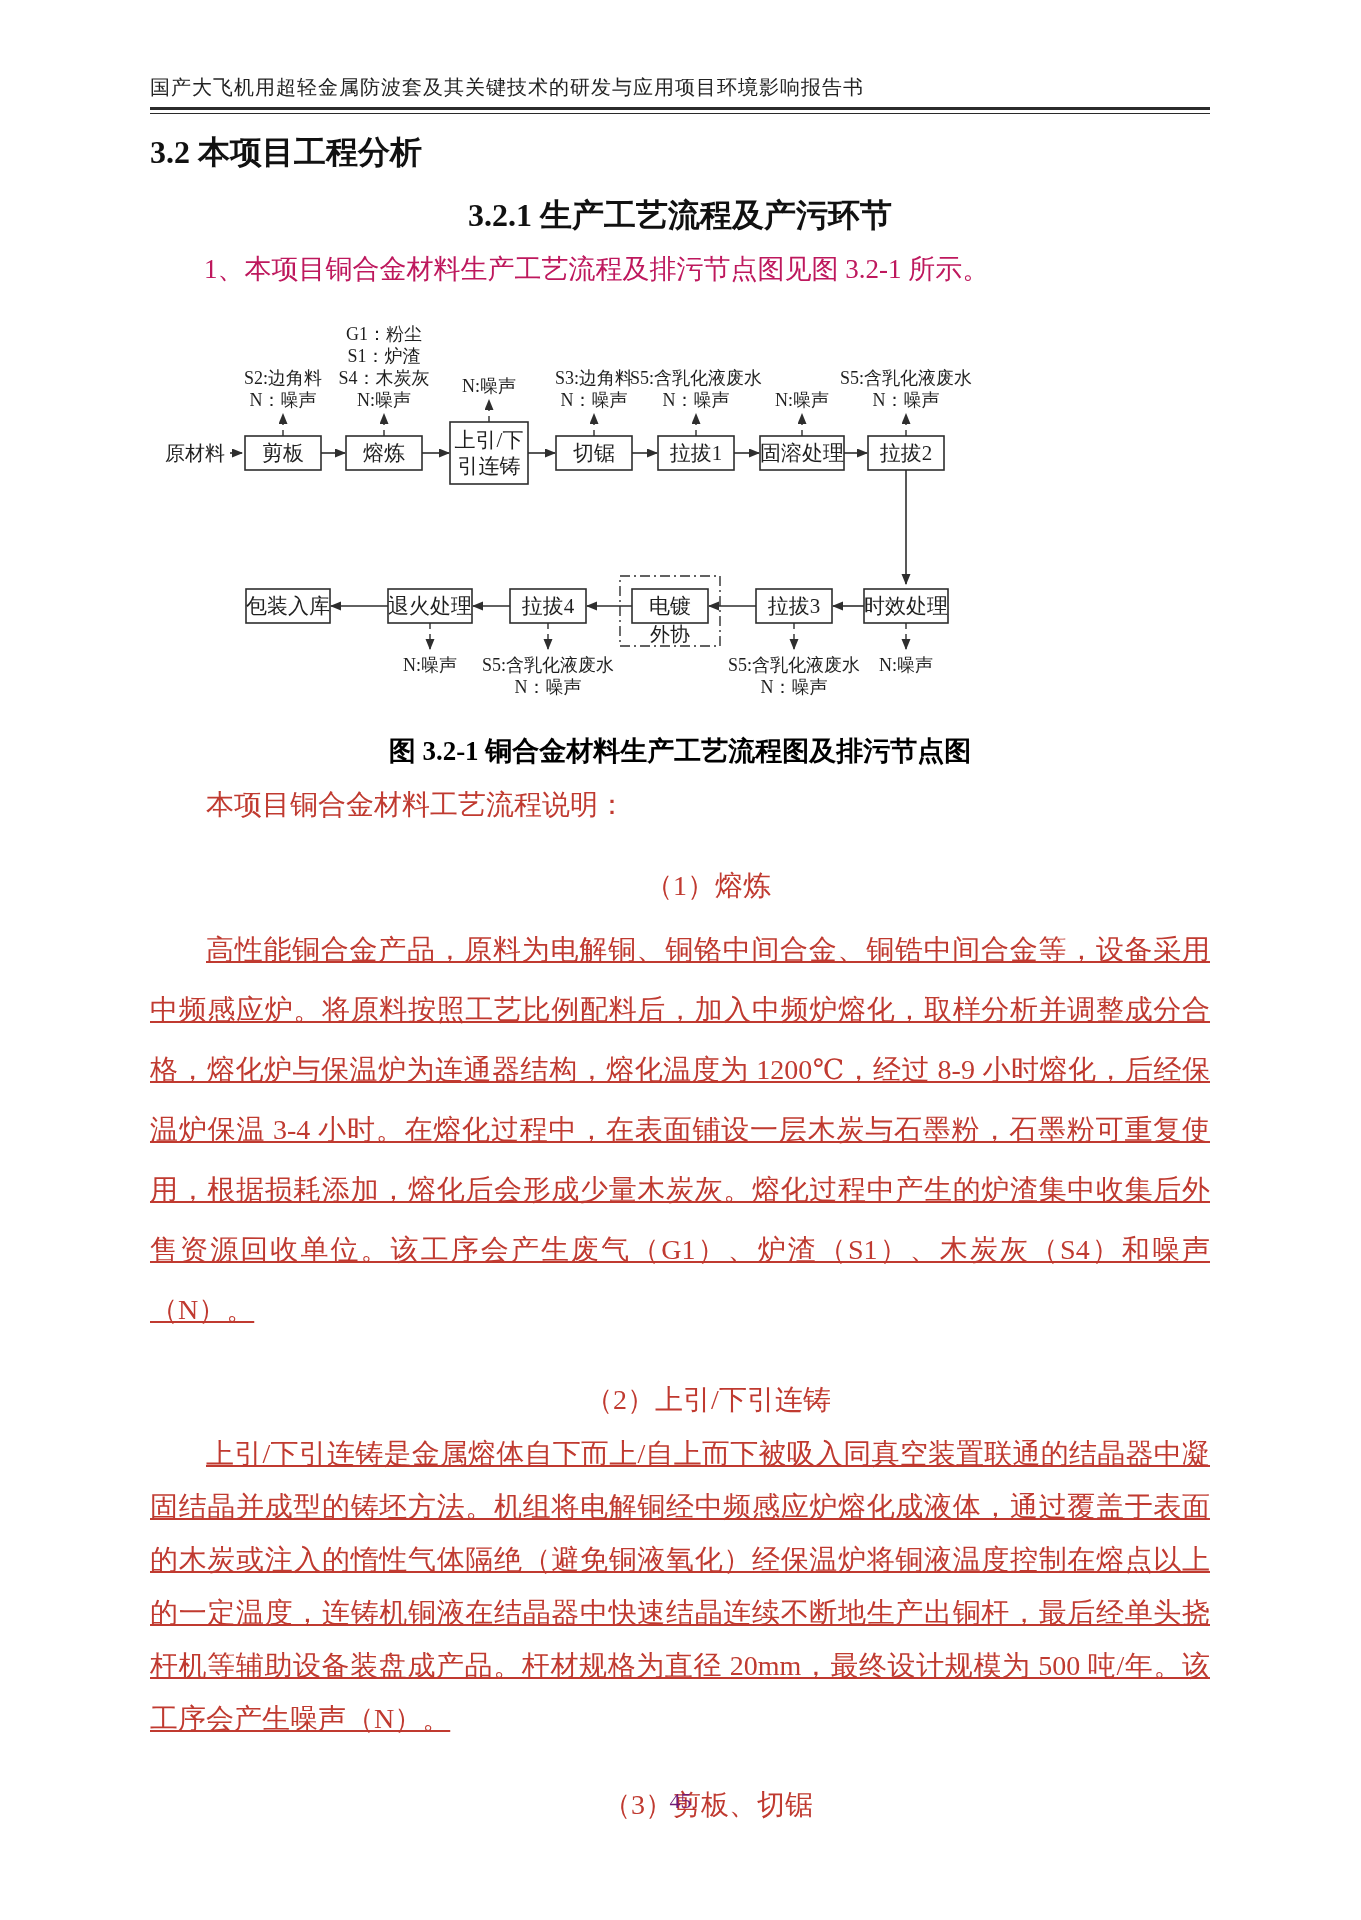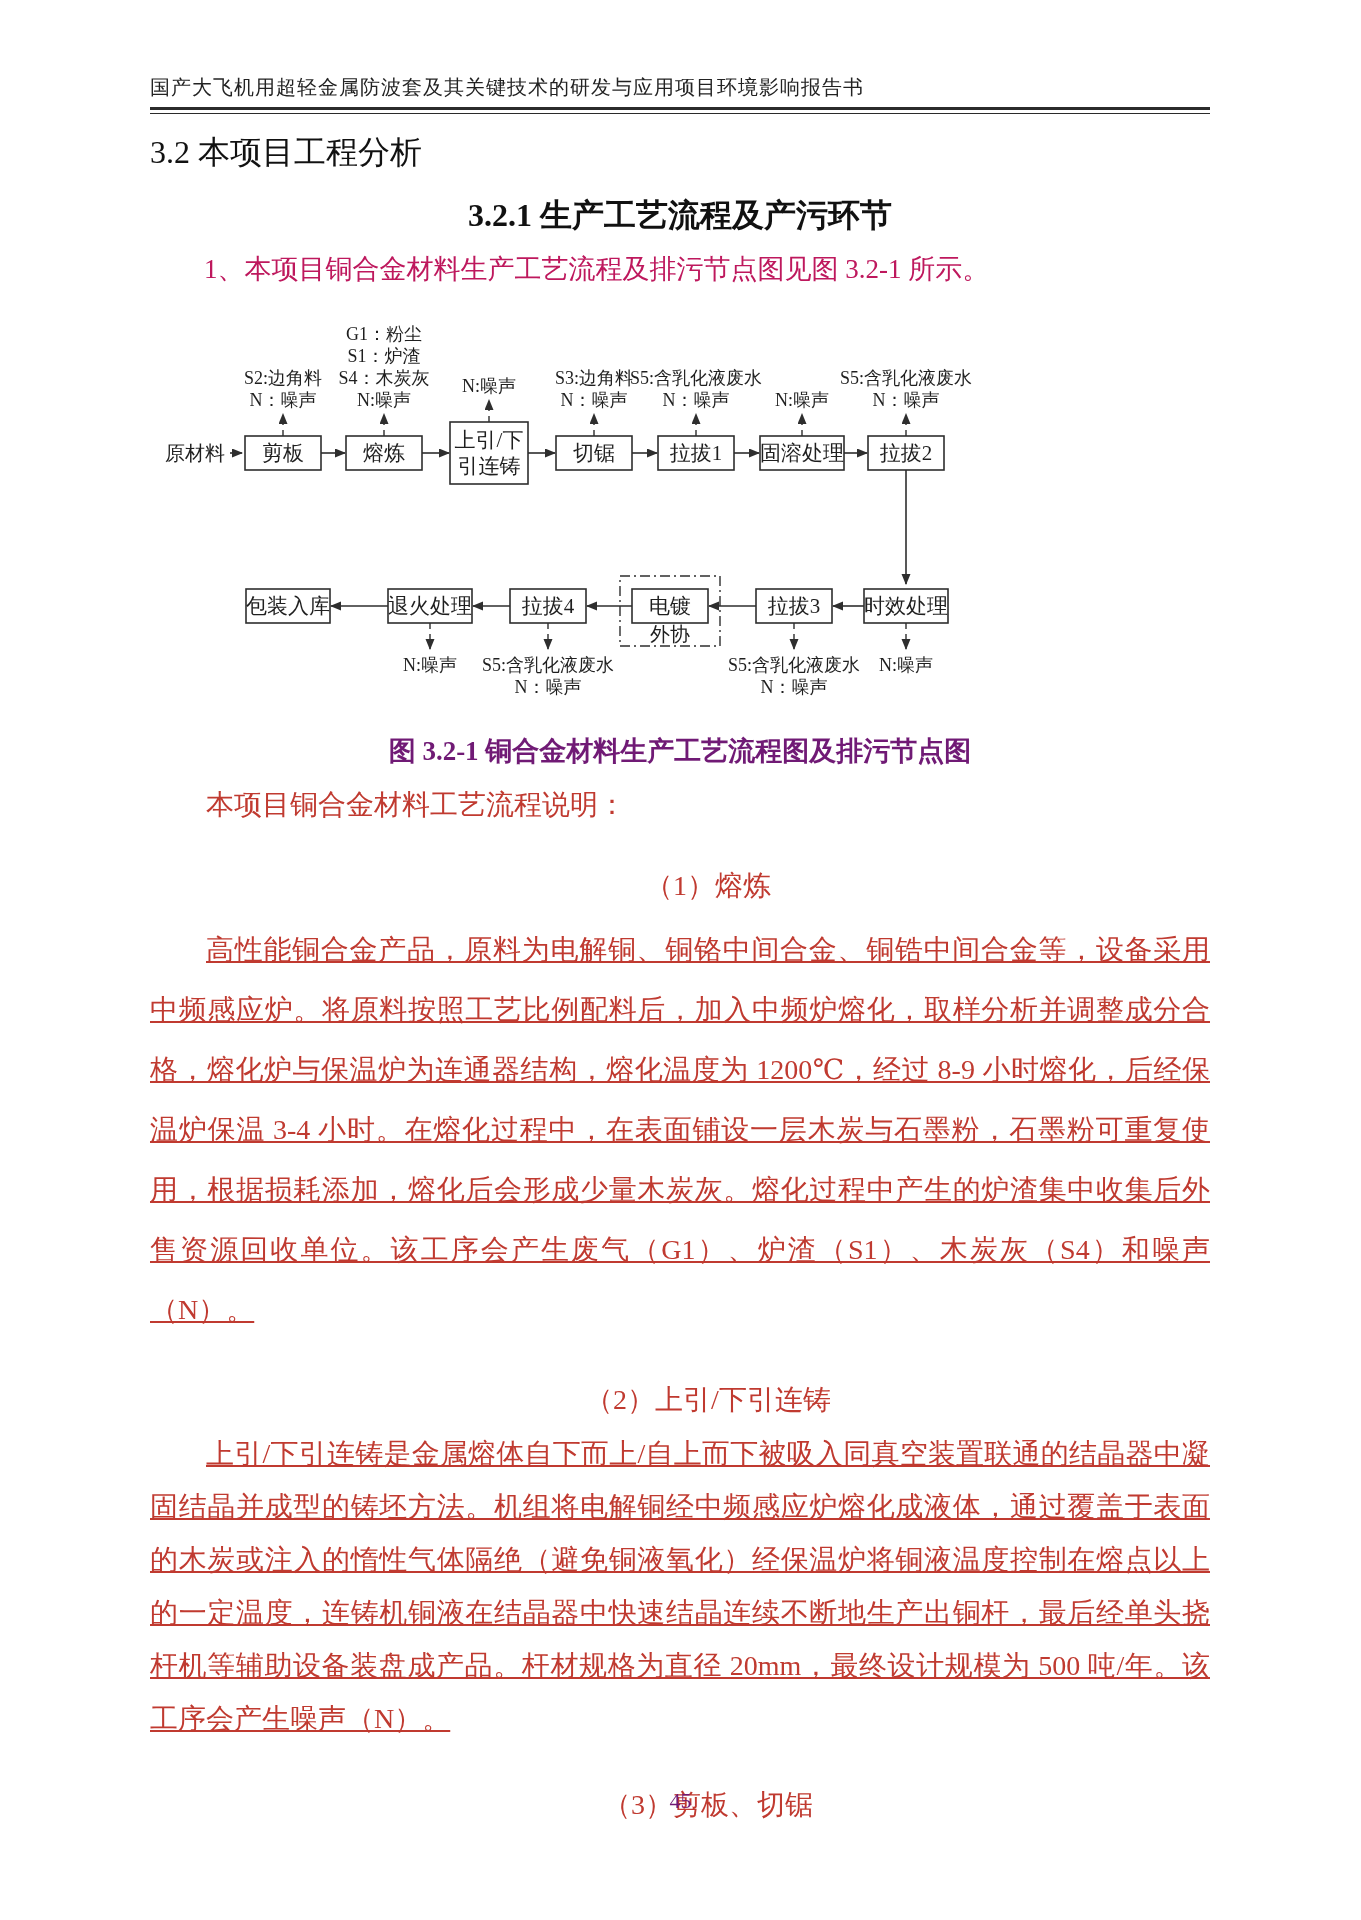--- a/index.html
+++ b/index.html
@@ -4,27 +4,27 @@
 <style>
   * { margin:0; padding:0; box-sizing:border-box; }
   html,body { background:#ffffff; }
   body {
     width:1361px; height:1920px; position:relative; overflow:hidden;
     font-family:"Liberation Serif","DejaVu Serif",serif; color:#1c1c1c;
   }
   .page { position:absolute; inset:0; padding:74px 151px 0 150px; }
   .header-text { font-size:20px; line-height:26px; letter-spacing:1px; color:#222; }
   .header-rule { margin-top:7px; height:7px; border-top:3px solid #2b2b2b; border-bottom:1px solid #2b2b2b; }
-  h1.sec { font-size:32px; line-height:46px; margin-top:15px; font-weight:normal; color:#111; }
+  h1.sec { font-size:32px; line-height:46px; margin-top:15px; font-weight:bold; color:#111; }
   h2.subsec { font-size:32px; line-height:40px; margin-top:20px; font-weight:bold; color:#111;text-align:center; }
   .intro { font-size:27px; line-height:36px; margin-top:16px; text-indent:2em; color:#be185d; }
   .figure { margin-top:29px; width:1060px; }
   .figure svg { display:block; }
   .figure svg text { font-family:"Liberation Serif","DejaVu Serif",serif; fill:#1f1f1f; }
-  .caption { margin-top:26px; text-align:center; font-weight:bold; font-size:27px; line-height:38px; color:#701a75; }
+  .caption { margin-top:26px; text-align:center; font-weight:bold; font-size:27px; line-height:38px; color:#000000; }
   .red { color:#c03a30; }
   .lead { font-size:28px; line-height:42px; margin-top:14px; text-indent:2em; }
   .sub  { font-size:28px; line-height:42px; margin-top:39px; text-indent:2em;text-align:center; }
   .para { font-size:28px; text-align:justify; text-justify:inter-character; text-indent:2em;text-decoration:underline; }
   .p1 { line-height:60px; margin-top:13px; }
   .p2 { line-height:53px; margin-top:6px; }
   .page-num { position:absolute; left:0; right:0; top:1788px; text-align:center; font-size:22px; color:#701a75; }
 </style>
 </head>
 <body>

